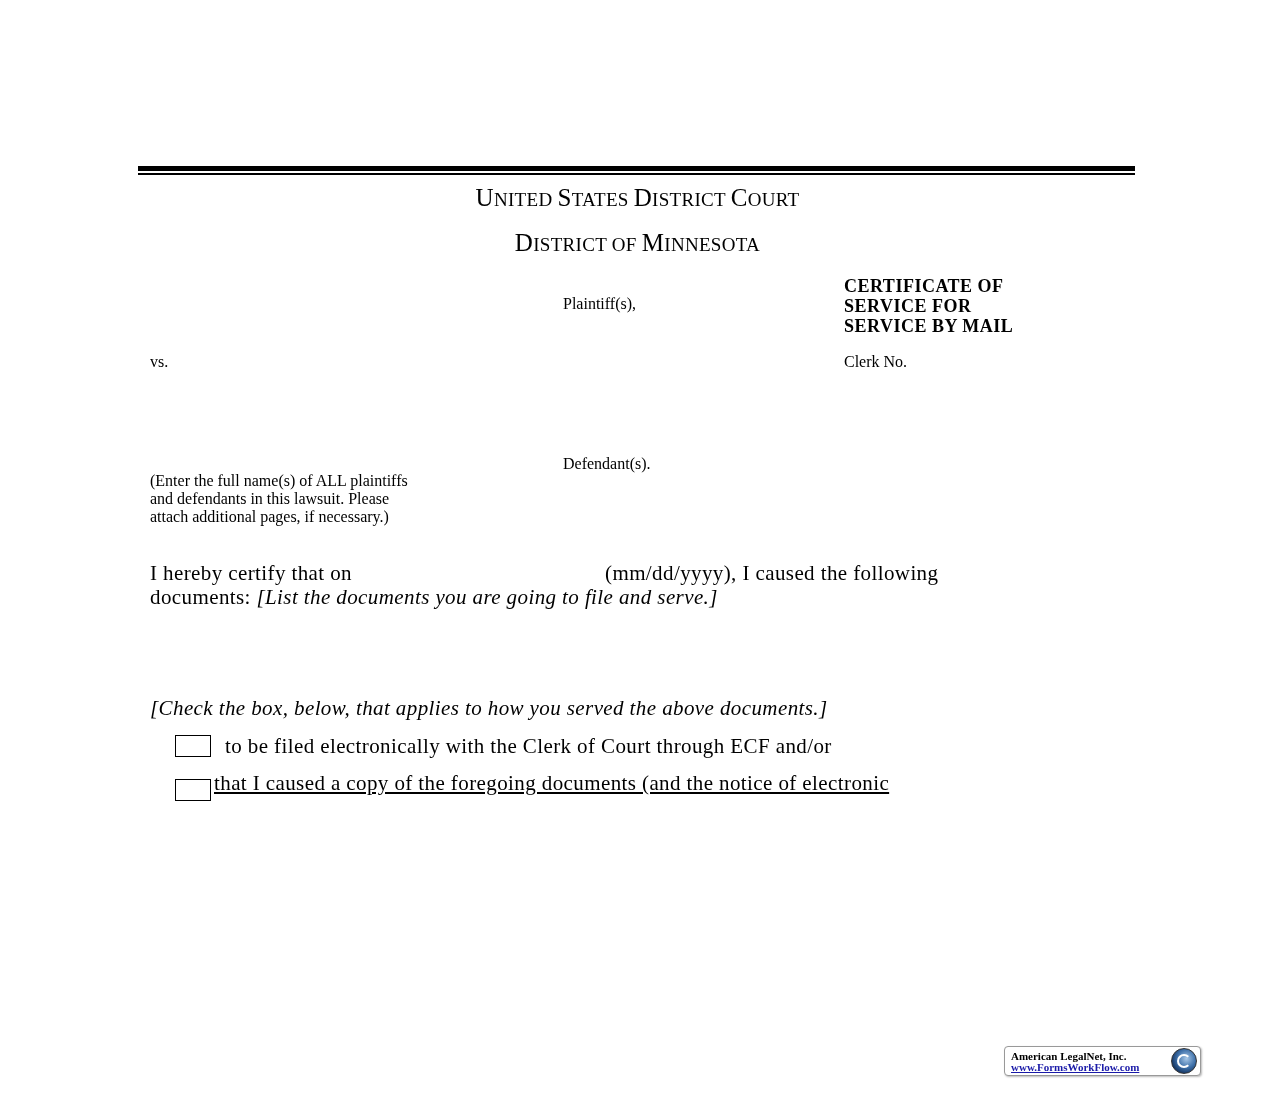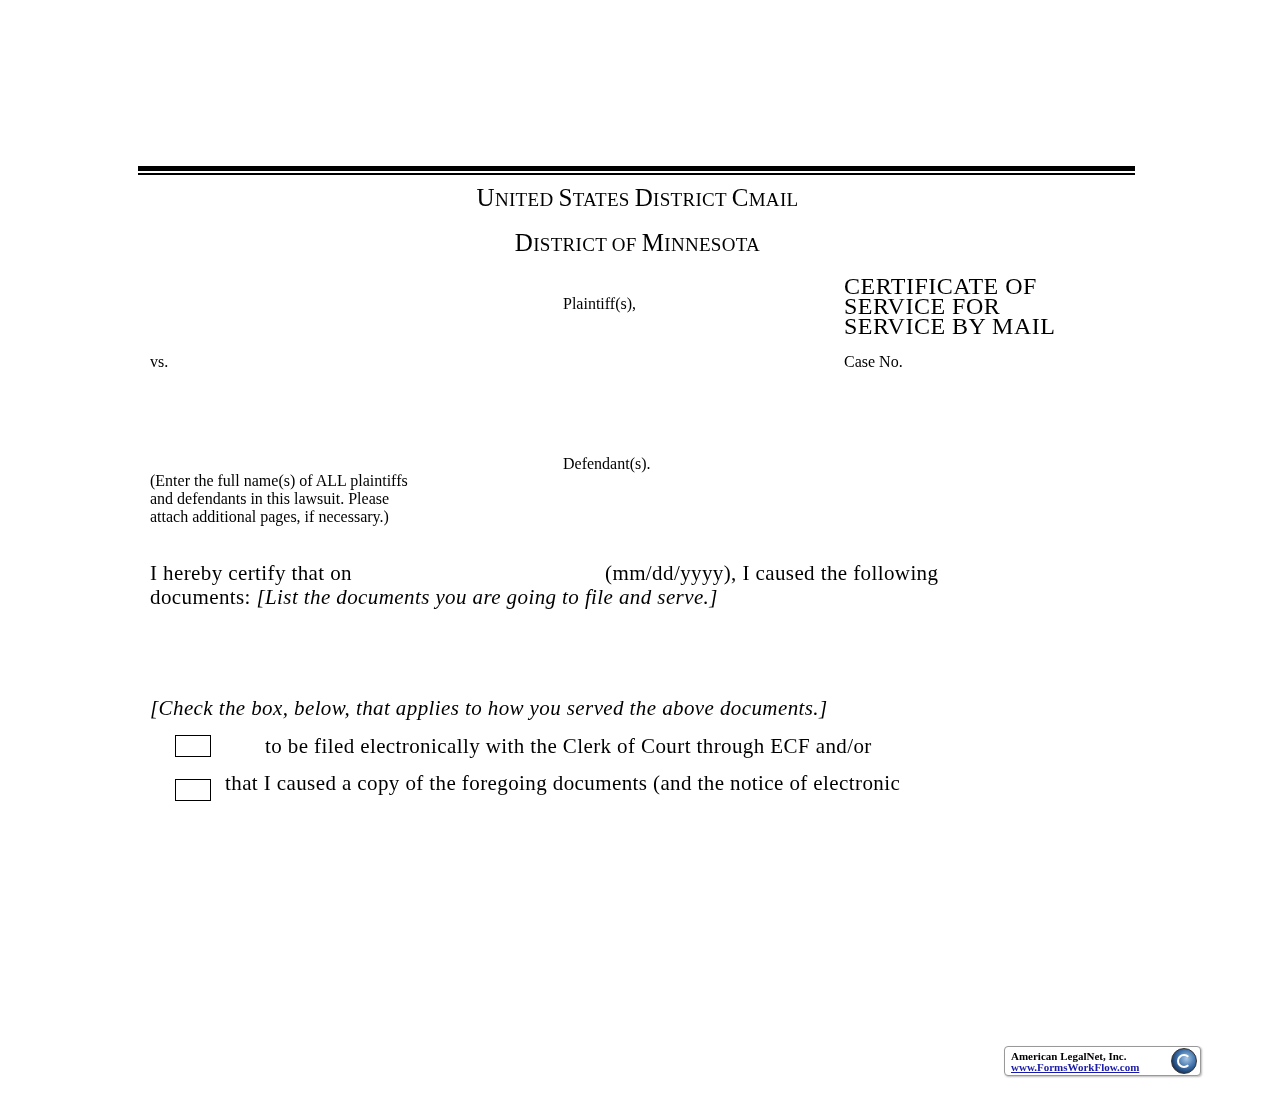--- a/index.html
+++ b/index.html
@@ -4,54 +4,54 @@
 <style>
   html, body { margin: 0; padding: 0; background: #ffffff; }
   body { width: 1275px; height: 1100px; position: relative; overflow: hidden; color: #000; }
   .serif { font-family: "Liberation Serif", "DejaVu Serif", serif; }
   .abs { position: absolute; }
   .rule-thick { position: absolute; left: 138px; width: 997px; height: 5px; background: #000; top: 166px; }
   .rule-thin { position: absolute; left: 138px; width: 997px; height: 2px; background: #000; top: 173px; }
   .court { position: absolute; left: 0; width: 1275px; text-align: center; font-size: 25px; letter-spacing: 0.3px; }
   .court .sc { font-size: 19px; }
   .small { font-size: 16px; line-height: 18px; }
-  .title-bold { font-weight: normal; font-size: 24px; line-height: 20px; letter-spacing: 0.5px; }
+  .title-bold { font-weight: bold; font-size: 18px; line-height: 20px; letter-spacing: 0.5px; }
   .body-text { font-size: 21px; line-height: 24px; letter-spacing: 0.4px; }
   .italic { font-style: italic; }
   .checkbox { position: absolute; width: 36px; height: 22px; border: 1.5px solid #000; background: #fff; box-sizing: border-box; }
   .badge { position: absolute; left: 1004px; top: 1046px; width: 195px; height: 28px; border: 1px solid #999; border-radius: 4px; background: #fff; box-shadow: 1px 1px 2px #bbb; }
   .badge .name { position: absolute; left: 6px; top: 3px; font-size: 11px; font-weight: bold; font-family: Liberation Serif, serif; }
   .badge .url { position: absolute; left: 6px; top: 14px; font-size: 11px; color: #1a1aa8; text-decoration: underline; font-family: "Liberation Serif", serif; font-weight: bold; }
   .badge .globe { position: absolute; right: 3px; top: 1px; width: 26px; height: 26px; border-radius: 50%;
     background: radial-gradient(circle at 60% 40%, #a8c8e8 0%, #3d6fa8 45%, #0d2a55 80%); border: 1px solid #333; box-sizing: border-box; }
   .badge .globe-inner { position: absolute; left: 5px; top: 5px; width: 14px; height: 14px; border-radius: 50%; border: 2px solid #fff; border-right-color: transparent; box-sizing: border-box; }
 </style>
 </head>
 <body>
 
 <div class="rule-thick"></div>
 <div class="rule-thin"></div>
 
 <div class="court serif" style="top:184px;">
-  <span>U</span><span class="sc">NITED </span><span>S</span><span class="sc">TATES </span><span>D</span><span class="sc">ISTRICT </span><span>C</span><span class="sc">MAIL</span>
+  <span>U</span><span class="sc">NITED </span><span>S</span><span class="sc">TATES </span><span>D</span><span class="sc">ISTRICT </span><span>C</span><span class="sc">OURT</span>
 </div>
 <div class="court serif" style="top:229px;">
   <span>D</span><span class="sc">ISTRICT OF </span><span>M</span><span class="sc">INNESOTA</span>
 </div>
 
 <div class="abs serif small" style="left:563px; top:295px;">Plaintiff(s),</div>
 
 <div class="abs serif title-bold" style="left:844px; top:276px;">
   <div>CERTIFICATE OF</div>
   <div>SERVICE FOR</div>
   <div>SERVICE BY MAIL</div>
 </div>
 
 <div class="abs serif small" style="left:150px; top:353px;">vs.</div>
-<div class="abs serif small" style="left:844px; top:353px;">Case No.</div>
+<div class="abs serif small" style="left:844px; top:353px;">Clerk No.</div>
 
 <div class="abs serif small" style="left:563px; top:455px;">Defendant(s).</div>
 
 <div class="abs serif small" style="left:150px; top:472px;">
   <div>(Enter the full name(s) of ALL plaintiffs</div>
   <div>and defendants in this lawsuit.  Please</div>
   <div>attach additional pages, if necessary.)</div>
 </div>
 
 <div class="abs serif body-text" style="left:150px; top:561px; width:900px;">
@@ -60,24 +60,24 @@
     <span style="position:absolute; left:455px;">(mm/dd/yyyy), I caused the following</span>
   </div>
   <div>
     <span>documents: </span><span class="italic">[List the documents you are going to file and serve.]</span>
   </div>
 </div>
 
 <div class="abs serif body-text italic" style="left:150px; top:696px;font-style:italic;">[Check the box, below, that applies to how you served the above documents.]</div>
 
 <div class="checkbox" style="left:175px; top:735px;"></div>
-<div class="abs serif body-text" style="left:225px; top:734px;margin-left:40px;">to be filed electronically with the Clerk of Court through ECF and/or</div>
+<div class="abs serif body-text" style="left:225px; top:734px;">to be filed electronically with the Clerk of Court through ECF and/or</div>
 
 <div class="checkbox" style="left:175px; top:779px;"></div>
-<div class="abs serif body-text" style="left:225px; top:771px; width:900px;">
+<div class="abs serif body-text" style="left:214px; top:771px; width:900px;text-decoration:underline;">
   <div>that I caused a copy of the foregoing documents (and the notice of electronic</div>
 </div>
 
 <div class="badge">
   <div class="name">American LegalNet, Inc.</div>
   <div class="url">www.FormsWorkFlow.com</div>
   <div class="globe">
       <div class="globe-inner"></div>
     </div>
 </div>

